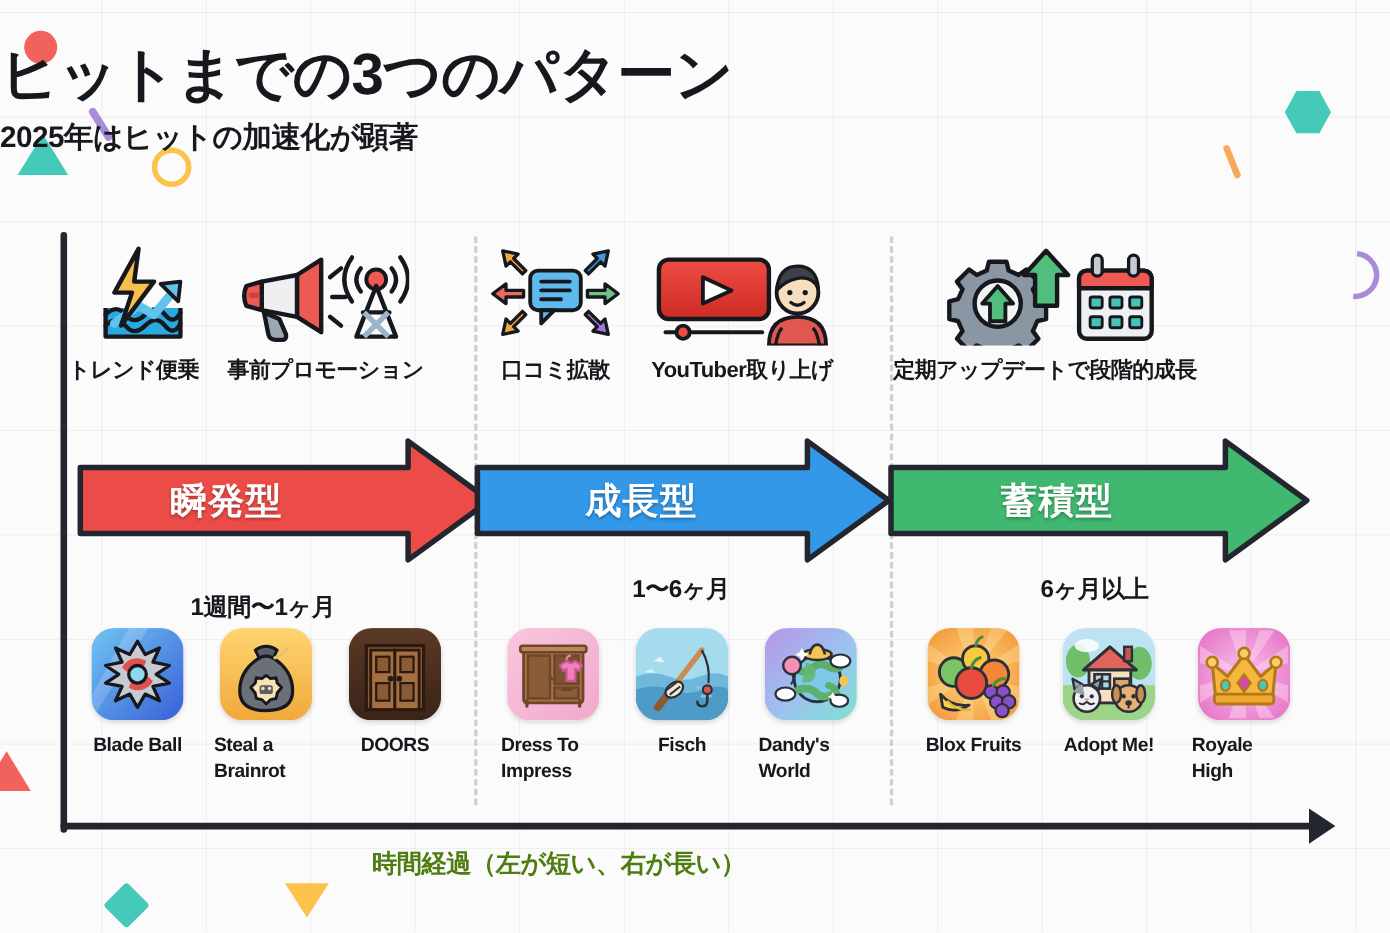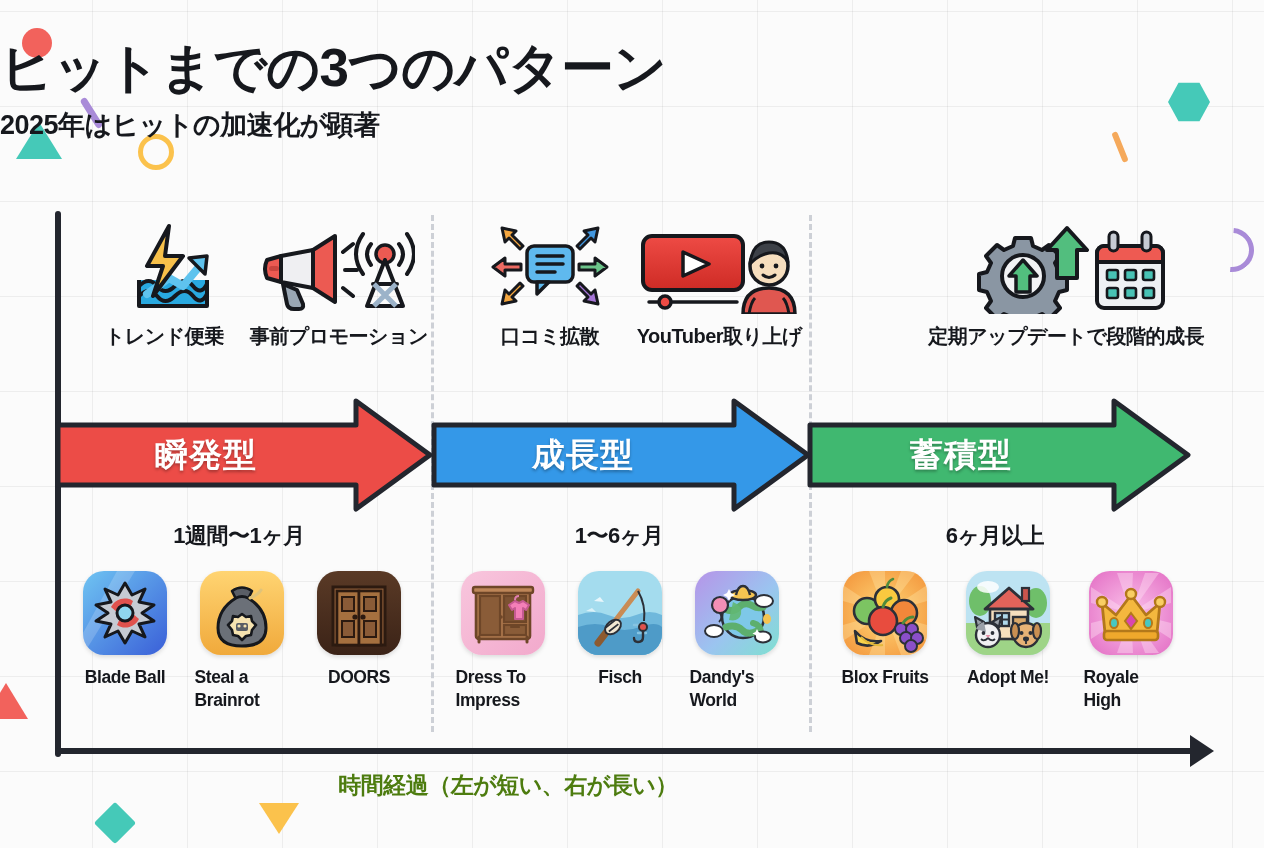--- a/index.html
+++ b/index.html
@@ -49,21 +49,21 @@
           background:#23262e;border-radius:3px;}
   .axis-arrow{
     position:absolute;left:1190px;top:735px;width:0;height:0;
     border-top:16px solid transparent;border-bottom:16px solid transparent;
     border-left:24px solid #23262e;
   }
   .divider{position:absolute;top:215px;width:0;height:517px;
            border-left:3px dashed #cdd0d6;}
 
   
-  .icon-row{position:absolute;display:flex;align-items:flex-end;justify-content:flex-end;gap:26px;}
+  .icon-row{position:absolute;display:flex;align-items:flex-end;justify-content:flex-start;gap:26px;}
   .icon-cell{display:flex;flex-direction:column;align-items:center;}
   .icon-art{height:92px;display:flex;align-items:flex-end;justify-content:center;}
   .icon-label{
     margin-top:9px;font-size:20px;font-weight:700;color:#16181d;
     white-space:nowrap;letter-spacing:-.5px;
   }
 
   
   .arrow{position:absolute;top:417px;height:76px;}
   .arrow svg{display:block;overflow:visible;}
@@ -158,27 +158,27 @@
           <path d="M108 22 q-8 10 0 21" fill="none" stroke="#16181D" stroke-width="4" stroke-linecap="round"></path>
           <path d="M136 22 q8 10 0 21" fill="none" stroke="#16181D" stroke-width="4" stroke-linecap="round"></path>
           <path d="M100 12 q-14 20 0 40" fill="none" stroke="#16181D" stroke-width="4" stroke-linecap="round"></path>
           <path d="M144 12 q14 20 0 40" fill="none" stroke="#16181D" stroke-width="4" stroke-linecap="round"></path>
         </svg>
       </div>
       <div class="icon-label">事前プロモーション</div>
     </div>
   </div>
 
-  <div class="arrow" style="left:56px;width:376px;">
+  <div class="arrow" style="left:56px;width:376px;padding-left:15px;">
     <svg width="376" height="76" viewBox="0 0 376 76" preserveAspectRatio="none">
       <path d="M2 8 L300 8 L300 -16 L374 38 L300 92 L300 68 L2 68 Z" fill="#EC4C47" stroke="#23262E" stroke-width="5" stroke-linejoin="round"></path>
     </svg>
     <div class="arrow-text" style="width:300px;">瞬発型</div>
   </div>
-  <div class="duration" style="left:56px;width:366px;">1週間〜1ヶ月</div>
+  <div class="duration" style="left:56px;width:366px;margin-top:16px;">1週間〜1ヶ月</div>
 
   <div class="tiles" style="left:58px;width:368px;">
     <div class="tile">
       <div class="tile-art">
         <svg width="84" height="84" viewBox="0 0 84 84">
           <defs>
               <linearGradient id="bbg" x1="0" y1="0" x2="1" y2="1">
             <stop offset="0" stop-color="#6FC4F2"></stop>
                 <stop offset="1" stop-color="#3A5FD8"></stop>
           </linearGradient>

